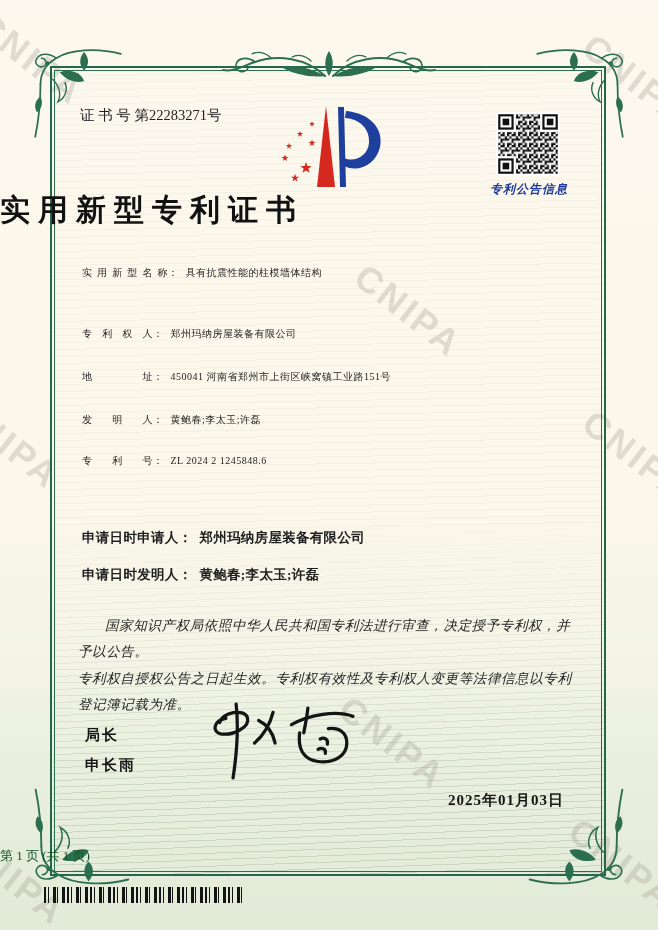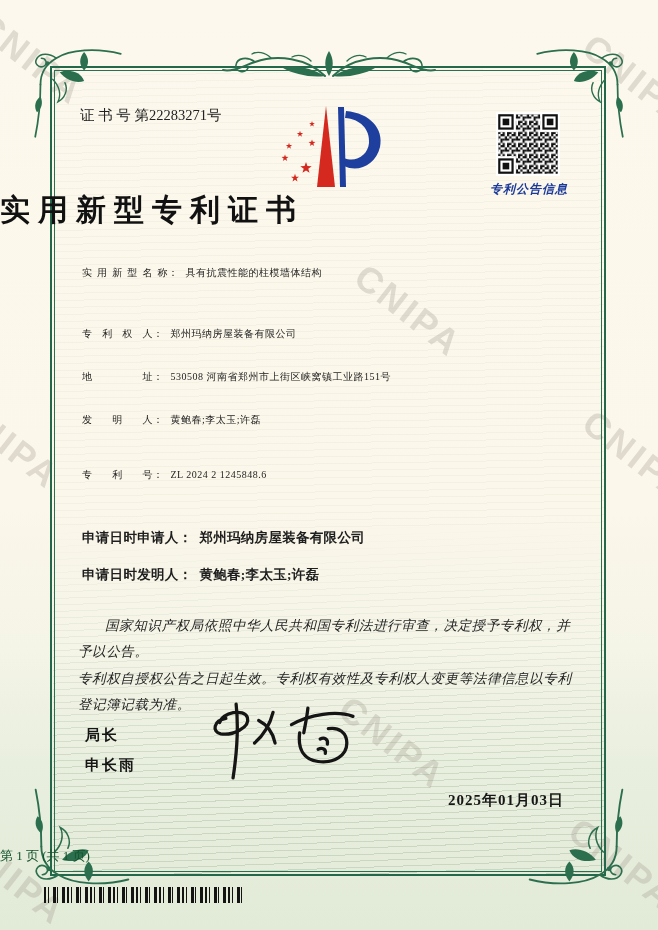--- a/index.html
+++ b/index.html
@@ -185,26 +185,26 @@
 
   <div class="title">实用新型专利证书</div>
 
   <div class="row" style="top:266px">
     <span class="lbl w84">实用新型名称</span><span class="colon">：</span><span class="val">具有抗震性能的柱模墙体结构</span>
   </div>
   <div class="row" style="top:327px">
     <span class="lbl w70">专利权人</span><span class="colon">：</span><span class="val">郑州玛纳房屋装备有限公司</span>
   </div>
   <div class="row" style="top:370px">
-    <span class="lbl w70">地址</span><span class="colon">：</span><span class="val">530508 河南省郑州市上街区峡窝镇工业路151号</span>
+    <span class="lbl w70">地址</span><span class="colon">：</span><span class="val">450041 河南省郑州市上街区峡窝镇工业路151号</span>
   </div>
   <div class="row" style="top:413px">
     <span class="lbl w70">发明人</span><span class="colon">：</span><span class="val">黄鲍春;李太玉;许磊</span>
   </div>
-  <div class="row" style="top:468px">
+  <div class="row" style="top:454px">
     <span class="lbl w70">专利号</span><span class="colon">：</span><span class="val">ZL 2024 2 1245848.6</span>
   </div>
   <div class="row brow" style="top:529px">
     <span class="lbl">申请日时申请人</span><span class="colon">：</span><span class="val">郑州玛纳房屋装备有限公司</span>
   </div>
   <div class="row brow" style="top:566px">
     <span class="lbl">申请日时发明人</span><span class="colon">：</span><span class="val">黄鲍春;李太玉;许磊</span>
   </div>
 
   <div class="statement">

